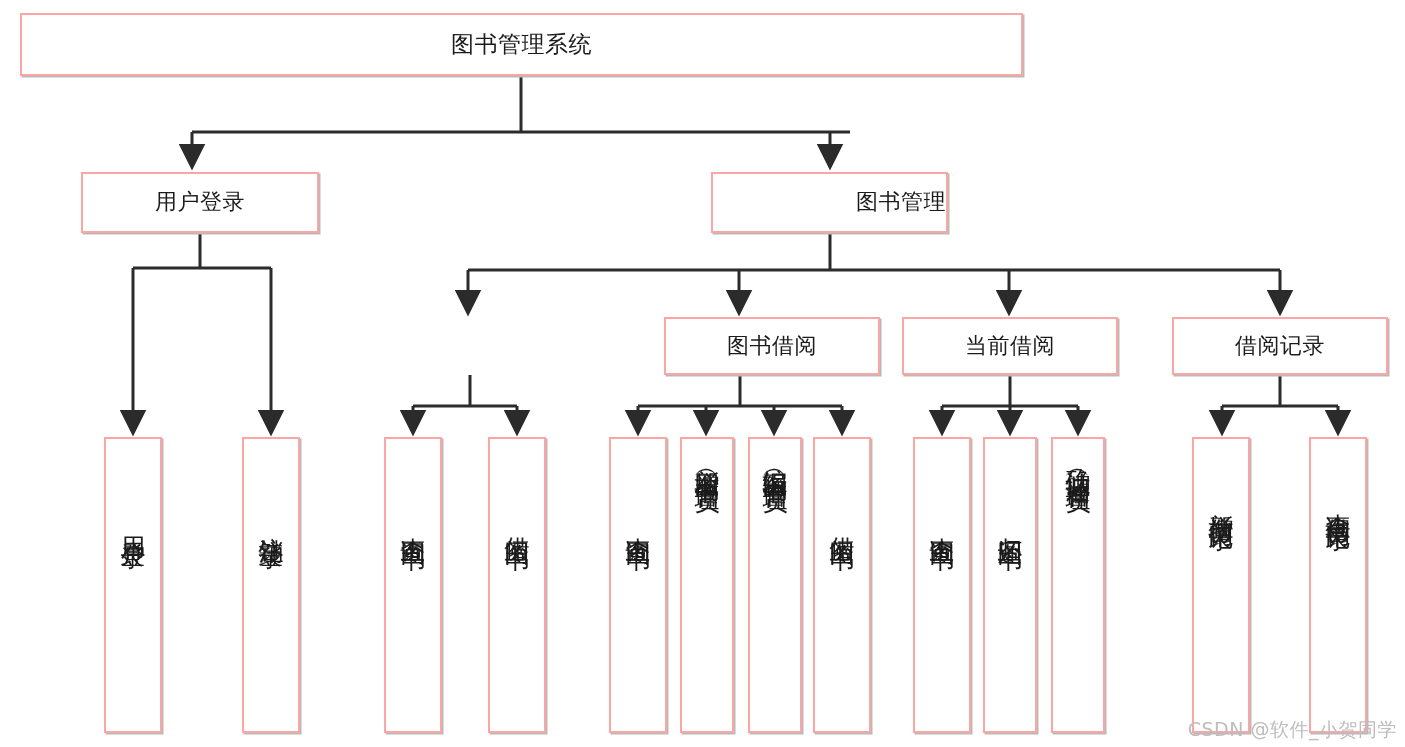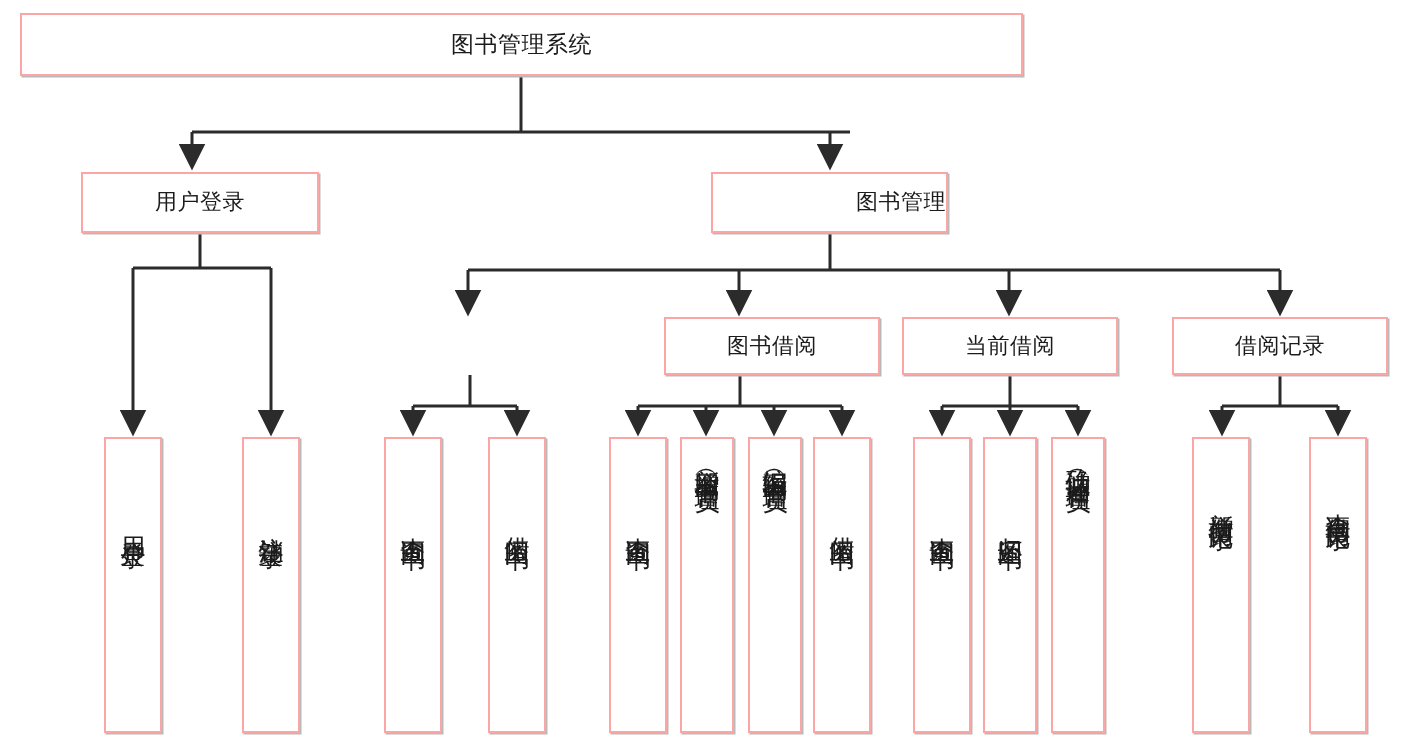--- a/index.html
+++ b/index.html
@@ -200,13 +200,14 @@
     <span class="node-label">确认归还（管理员）</span>
   </div>
 
   <div class="node vert mid" style="left:1192px; top:437px; width:58px; height:296px;">
     <span class="node-label">新增借阅记录</span>
   </div>
   <div class="node vert mid" style="left:1309px; top:437px; width:58px; height:296px;">
     <span class="node-label">查询借阅记录</span>
   </div>
 
+  <div id="watermark">CSDN @软件_小贺同学</div>
 </div>
 
 </body></html>

